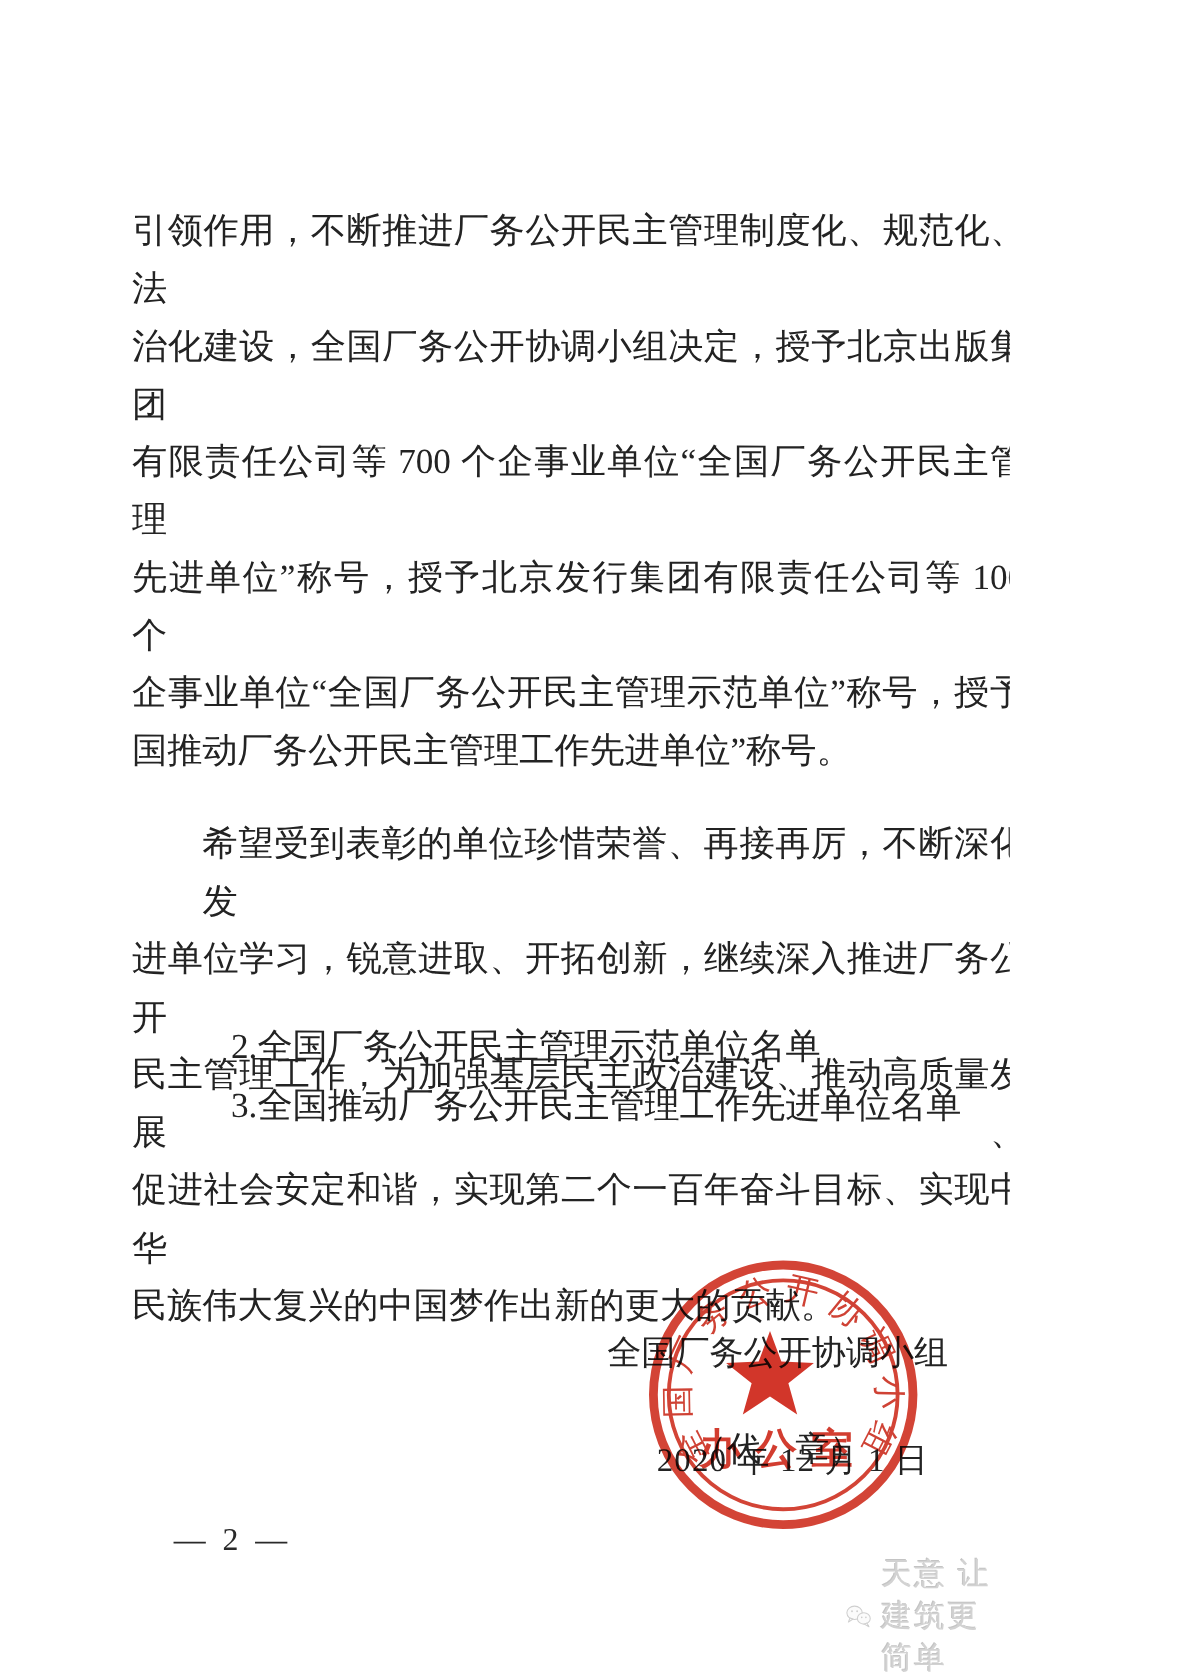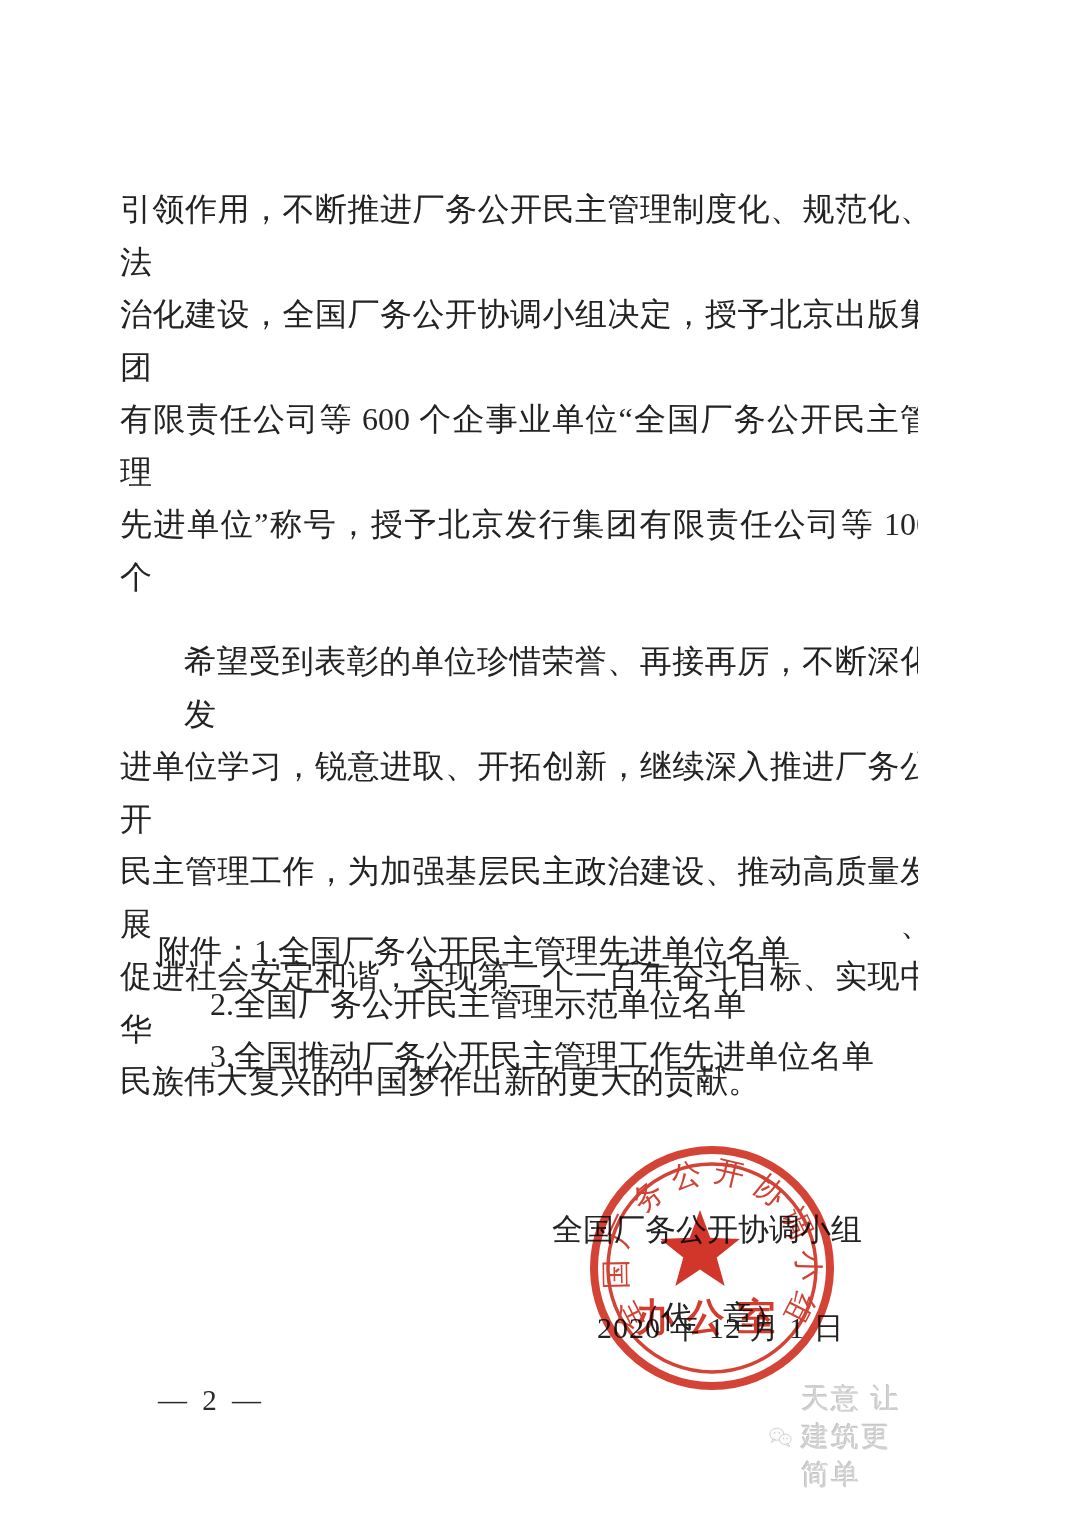--- a/index.html
+++ b/index.html
@@ -49,49 +49,50 @@
     width: 256px;
     height: 256px;
     z-index: 3;
     mix-blend-mode: multiply;
     opacity: 0.92;
   }
   .seal-arc-text { font-family: "Liberation Serif", "DejaVu Serif", serif; font-size: 30px; letter-spacing: 9px; fill: #cb3223; }
   .seal-office-text { font-family: "Liberation Serif", "DejaVu Serif", serif; font-size: 38px; letter-spacing: 13px; fill: #ce2c1e; font-weight: bold; }
   
   .page-number { position: absolute; left: 158px; top: 1384px; font-size: 29px; letter-spacing: 4px; color: #2a2a2a; }
-  .watermark { position: absolute; left: 768px; top: 1380px; display: flex; align-items: center; justify-content: center; }
+  .watermark { position: absolute; left: 768px; top: 1412px; display: flex; align-items: center; justify-content: center; }
   .watermark-text {
     margin-left: 8px;
     font-size: 28px;
     letter-spacing: 2px;
     color: #d2d2d2;
     text-shadow: 1px 1px 0 #ffffff, -1px -1px 0 #c4c4c4;
     font-family: "Liberation Sans", "DejaVu Sans", sans-serif;
   }
 </style>
 </head>
 <body>
 
 <div class="page">
 
   <div class="body-text">
     <div class="line jl">引领作用，不断推进厂务公开民主管理制度化、规范化、法</div>
     <div class="line jl">治化建设，全国厂务公开协调小组决定，授予北京出版集团</div>
-    <div class="line jl">有限责任公司等 600 个企事业单位“全国厂务公开民主管理</div>
+    <div class="line jl">有限责任公司等 700 个企事业单位“全国厂务公开民主管理</div>
     <div class="line jl">先进单位”称号，授予北京发行集团有限责任公司等 100 个</div>
+    <div class="line jl">企事业单位“全国厂务公开民主管理示范单位”称号，授予</div>
+    <div class="line jl-end">国推动厂务公开民主管理工作先进单位”称号。</div>
     <div class="line jl indent">希望受到表彰的单位珍惜荣誉、再接再厉，不断深化发</div>
     <div class="line jl">进单位学习，锐意进取、开拓创新，继续深入推进厂务公开</div>
     <div class="line jl">民主管理工作，为加强基层民主政治建设、推动高质量发展、</div>
     <div class="line jl">促进社会安定和谐，实现第二个一百年奋斗目标、实现中华</div>
     <div class="line jl-end">民族伟大复兴的中国梦作出新的更大的贡献。</div>
   </div>
 
   <div class="attachments">
-    <div class="line att-first">附件：1.全国厂务公开民主管理先进单位名单</div>
     <div class="line att-sub">2.全国厂务公开民主管理示范单位名单</div>
     <div class="line att-sub">3.全国推动厂务公开民主管理工作先进单位名单</div>
   </div>
 
   <div class="sig-org">全国厂务公开协调小组</div>
   <div class="sig-proxy">（代　章）</div>
   <div class="sig-date">2020 年 12 月 1 日</div>
 
   <svg class="seal" viewBox="0 0 256 256">
     <circle cx="128" cy="128" r="118" fill="none" stroke="#cf3425" stroke-width="8"></circle>

